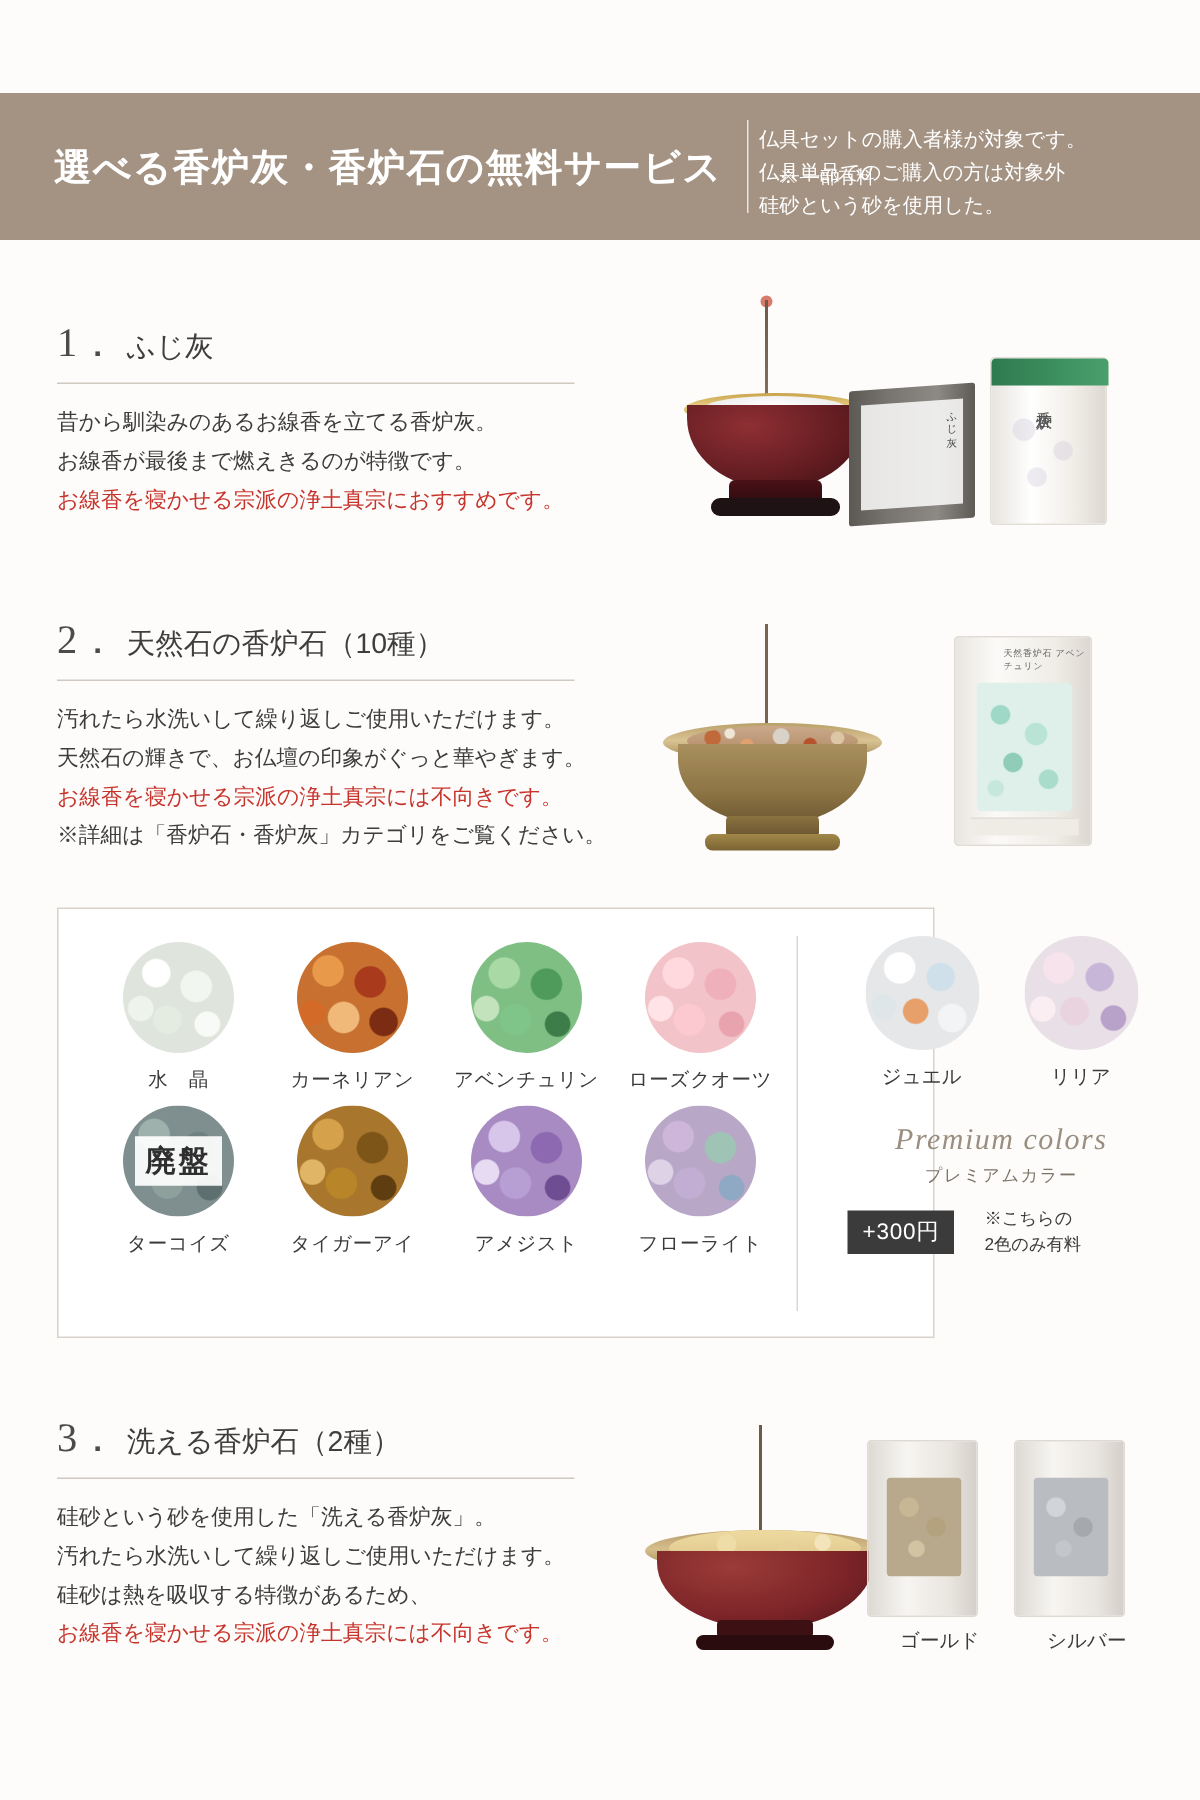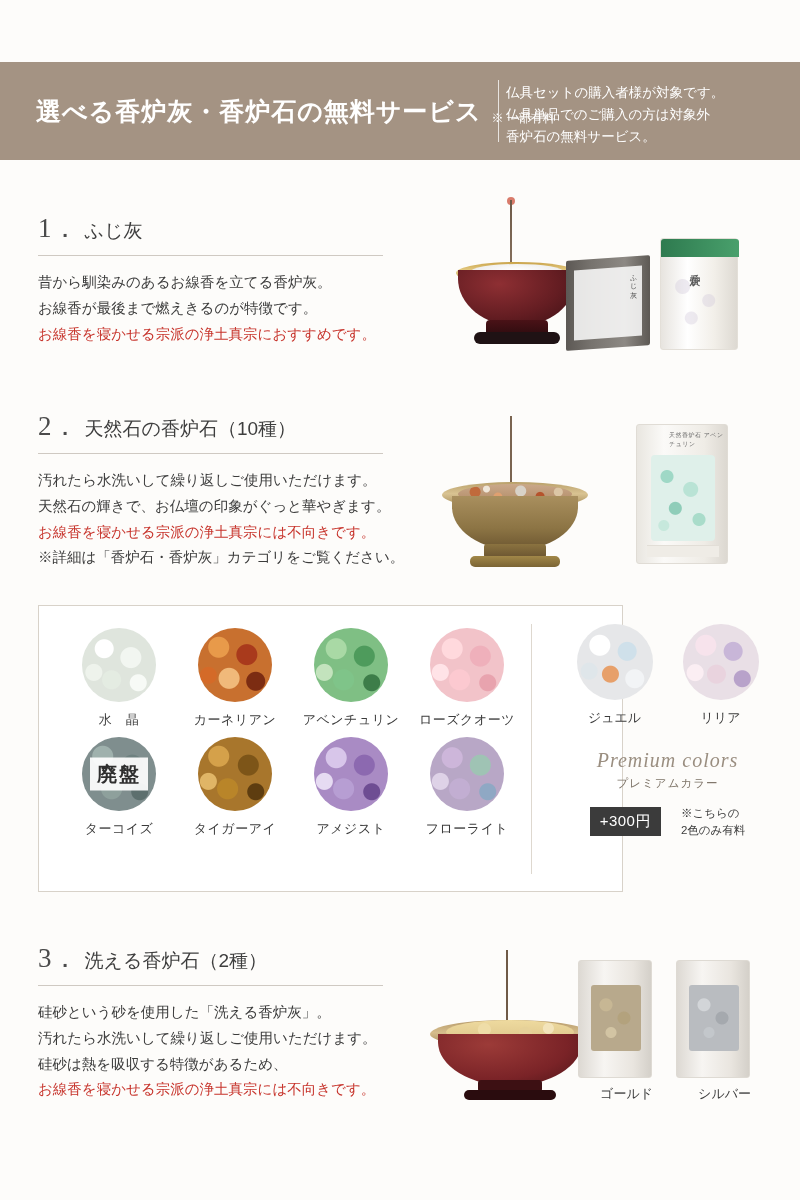--- a/index.html
+++ b/index.html
@@ -17,20 +17,21 @@
   }
 
   
   .header-band {
     position: absolute;
     left: 0; top: 62px;
     width: 800px; height: 98px;
     background: #a49383;
     display: flex;
     align-items: center;
+    gap: 28px;
   }
   .header-title {
     color: #ffffff;
     font-size: 25px;
     font-weight: bold;
     letter-spacing: 1px;
     margin-left: 36px;
     white-space: nowrap;
   }
   .header-note-small {
@@ -231,21 +232,21 @@
   .prem-row { display:flex; gap:12px; justify-content:center; }
   .prem-cell { width:94px; text-align:center; }
   .prem-disc { width:76px; height:76px; border-radius:50%; margin:0 auto; }
   .prem-label { font-size:13px; color:#3b3b3b; margin-top:9px; }
   .prem-title {
     text-align:center; margin-top:22px;
     font-family: "Liberation Serif", serif;
     font-style: italic; font-size:20px; color:#9a8e80; letter-spacing:1px;
   }
   .prem-sub { text-align:center; font-size:11.5px; color:#7e7468; margin-top:4px; letter-spacing:1px;}
-  .prem-pricerow { display:flex; align-items:center; justify-content:center; gap:20px; margin-top:14px;}
+  .prem-pricerow { display:flex; align-items:center; gap:20px; margin-top:14px;}
   .prem-price {
     background:#3b3b3b; color:#fff; font-size:15px; padding:5px 10px; letter-spacing:.5px;
   }
   .prem-pricenote { font-size:11.5px; color:#3b3b3b; line-height:1.45; }
 
   
   .bowl3-wrap { position:absolute; left:430px; top:950px; width:160px; height:150px; }
   .stick3 { position:absolute; left:76px; top:0px; width:2px; height:76px; background:#6f5a46; }
   .bowl3-rim {
     position:absolute; left:0px; top:70px; width:160px; height:28px;
@@ -282,21 +283,21 @@
 
 <div class="page">
 
   <div class="header-band">
     <div class="header-title">選べる香炉灰・香炉石の無料サービス</div>
     <div class="header-note-small">※ 一部有料</div>
     <div class="header-divider"></div>
     <div class="header-right">
       <div>仏具セットの購入者様が対象です。</div>
       <div>仏具単品でのご購入の方は対象外</div>
-      <div>香炉石の無料サービス。</div>
+      <div>硅砂という砂を使用した。</div>
     </div>
   </div>
 
   <div class="section" style="left:38px; top:210px;">
     <div class="sec-heading">
       <span class="sec-num">1．</span>
       <span class="sec-title">ふじ灰</span>
     </div>
     <div class="sec-rule"></div>
     <div style="margin-top:14px;">

